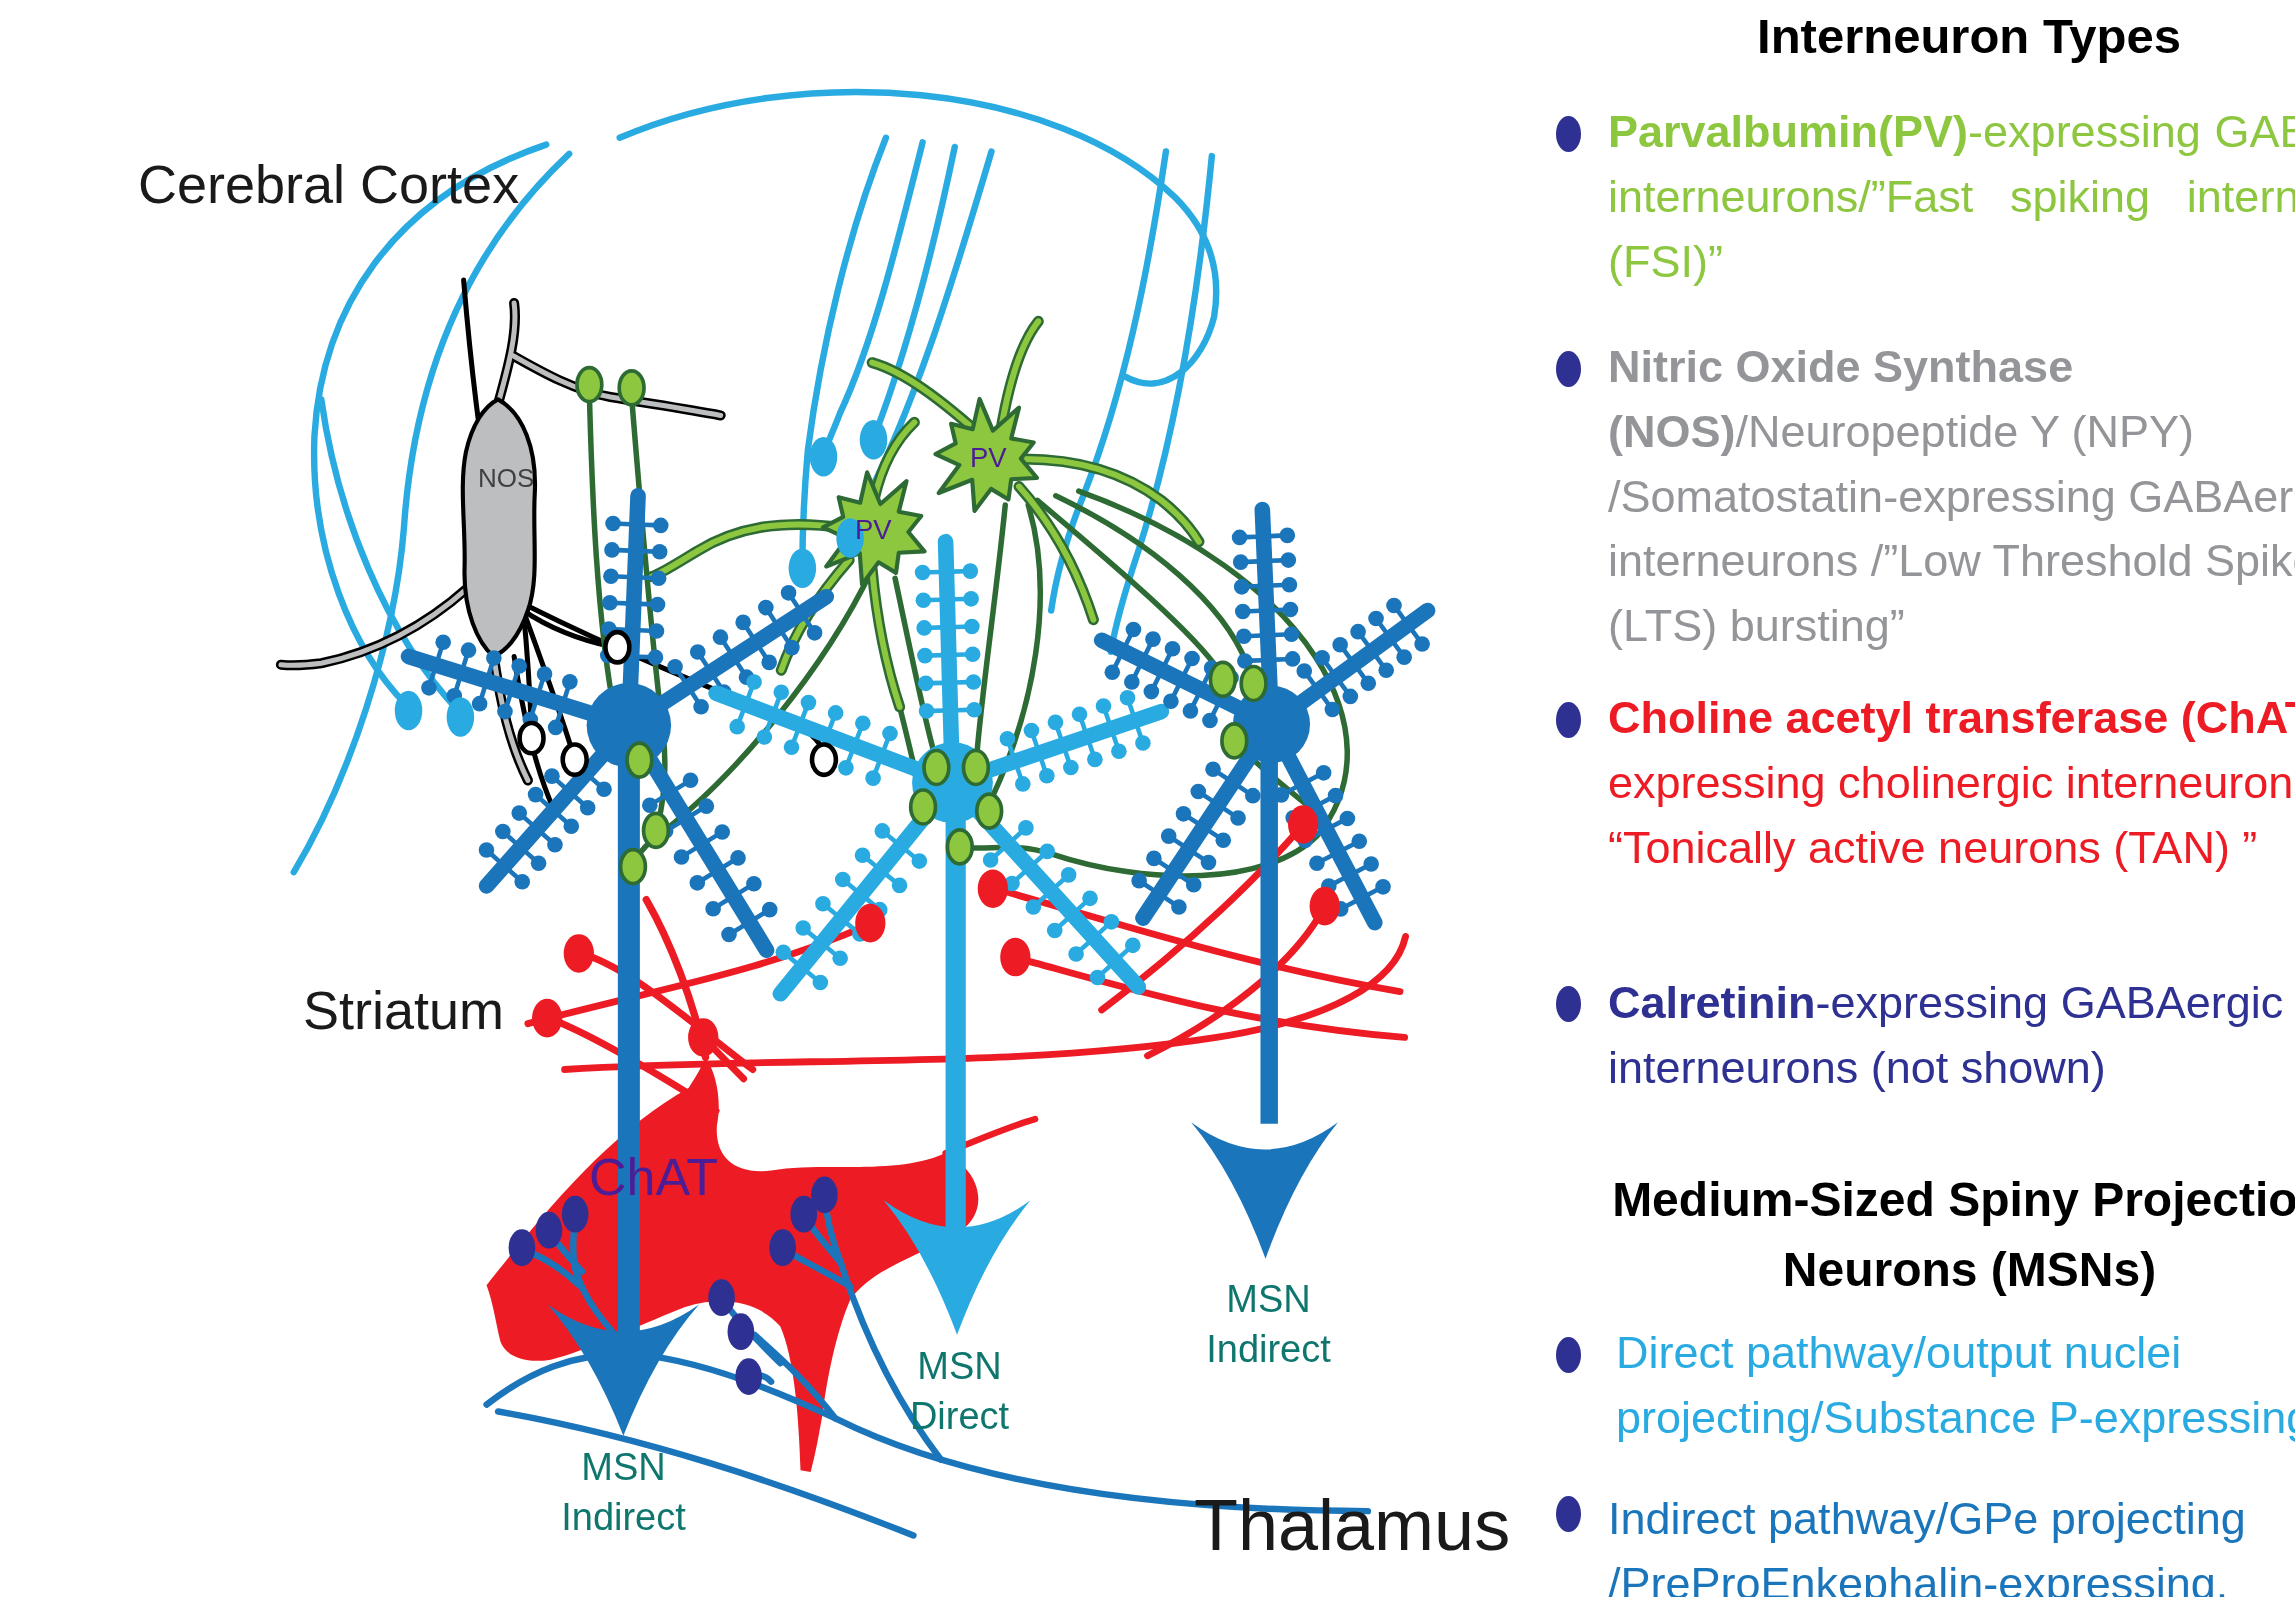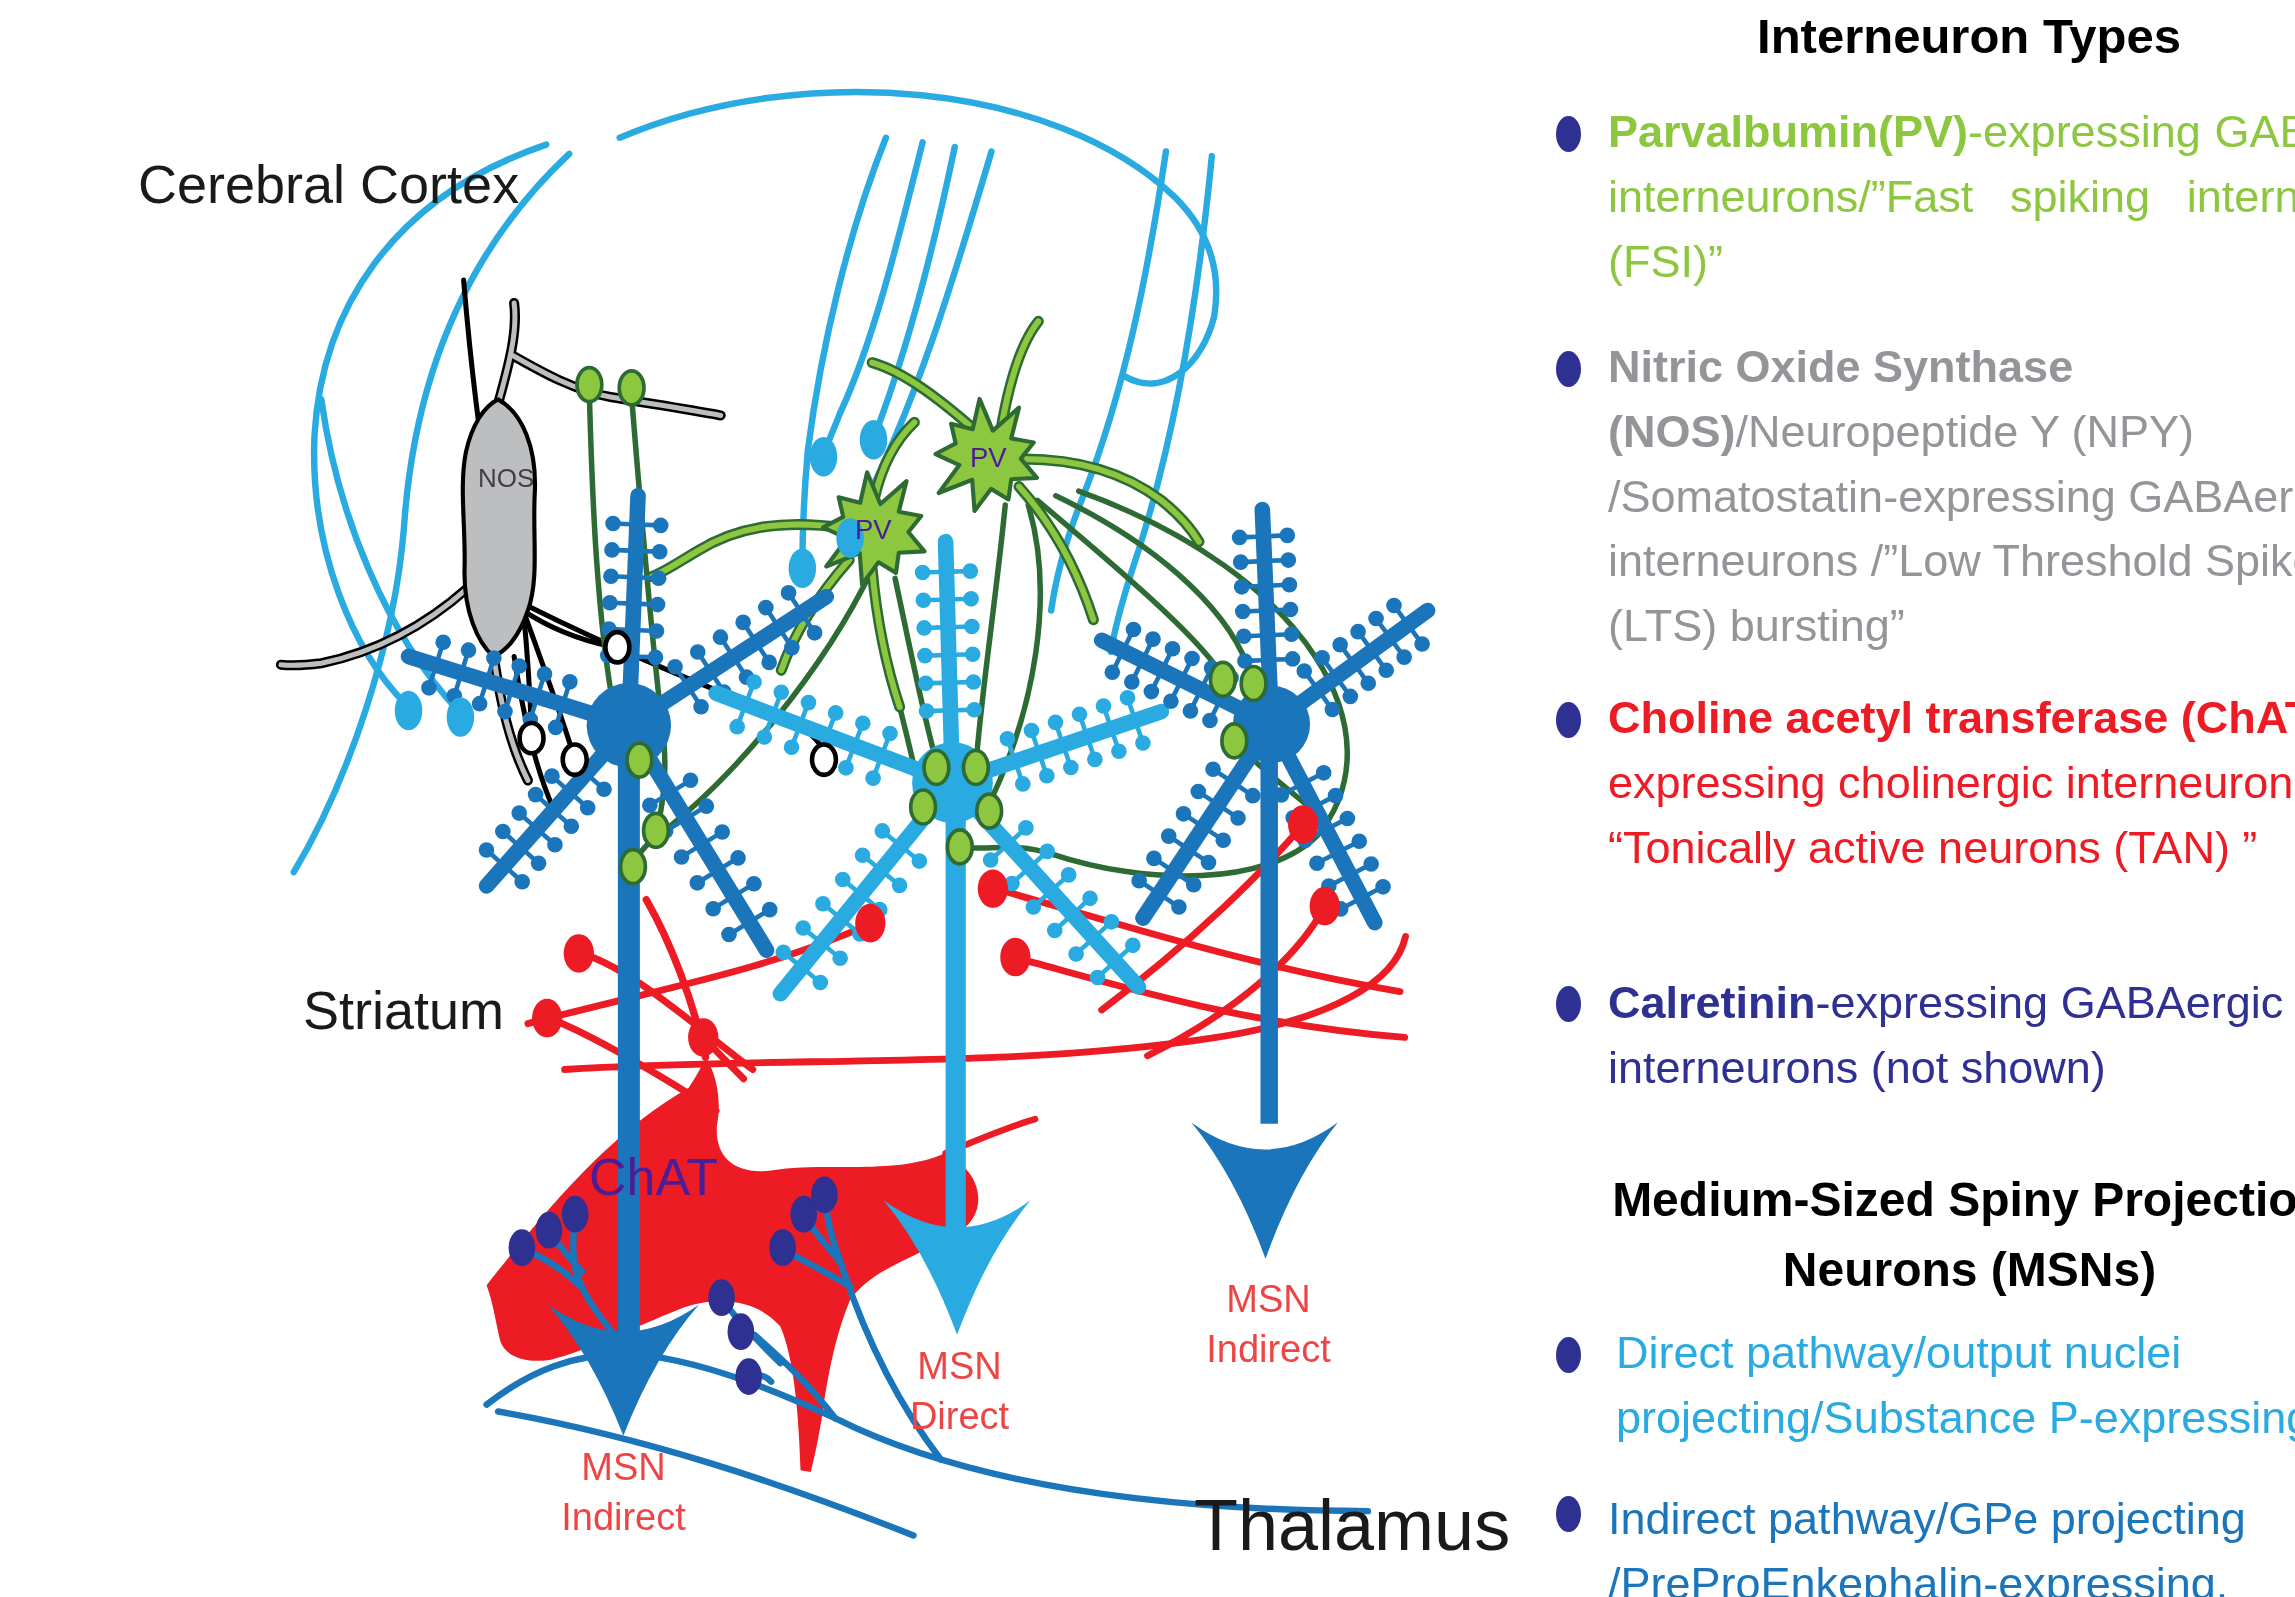--- a/index.html
+++ b/index.html
@@ -7,21 +7,21 @@
          font-family:"Liberation Sans",sans-serif;}
   #art{position:absolute;left:0;top:0;width:2442px;height:1597px;}
   .label{position:absolute;color:#1a1a1a;white-space:pre;line-height:1.2;}
   .cell-label{position:absolute;color:#4c1d95;font-weight:normal;}
   .note{position:absolute;text-align:justify;color:#000;}
   .legend-title{position:absolute;font-weight:bold;color:#000;text-align:center;}
   .legend-item{position:absolute;font-size:45px;line-height:1.44;}
   .legend-item .b{font-weight:bold;}
   .legend-item.justify{text-align:justify;}
   .bullet{position:absolute;width:25px;height:36px;border-radius:50%;background:#2E3192;}
-  .msn-label{position:absolute;width:239px;text-align:center;font-size:38px;line-height:1.32;color:#ef4444;}
+  .msn-label{position:absolute;width:239px;text-align:center;font-size:38px;line-height:1.32;color:#0f766e;}
   .msn-header{position:absolute;font-weight:bold;color:#000;text-align:center;font-size:48px;line-height:1.45;}
 </style>
 </head>
 <body>
 
 <div id="stage">
 
   <svg id="art" viewBox="0 0 5320 3479" fill="none" stroke-linecap="round" stroke-linejoin="round">
 
     <g stroke="#29ABE2" stroke-width="14">

